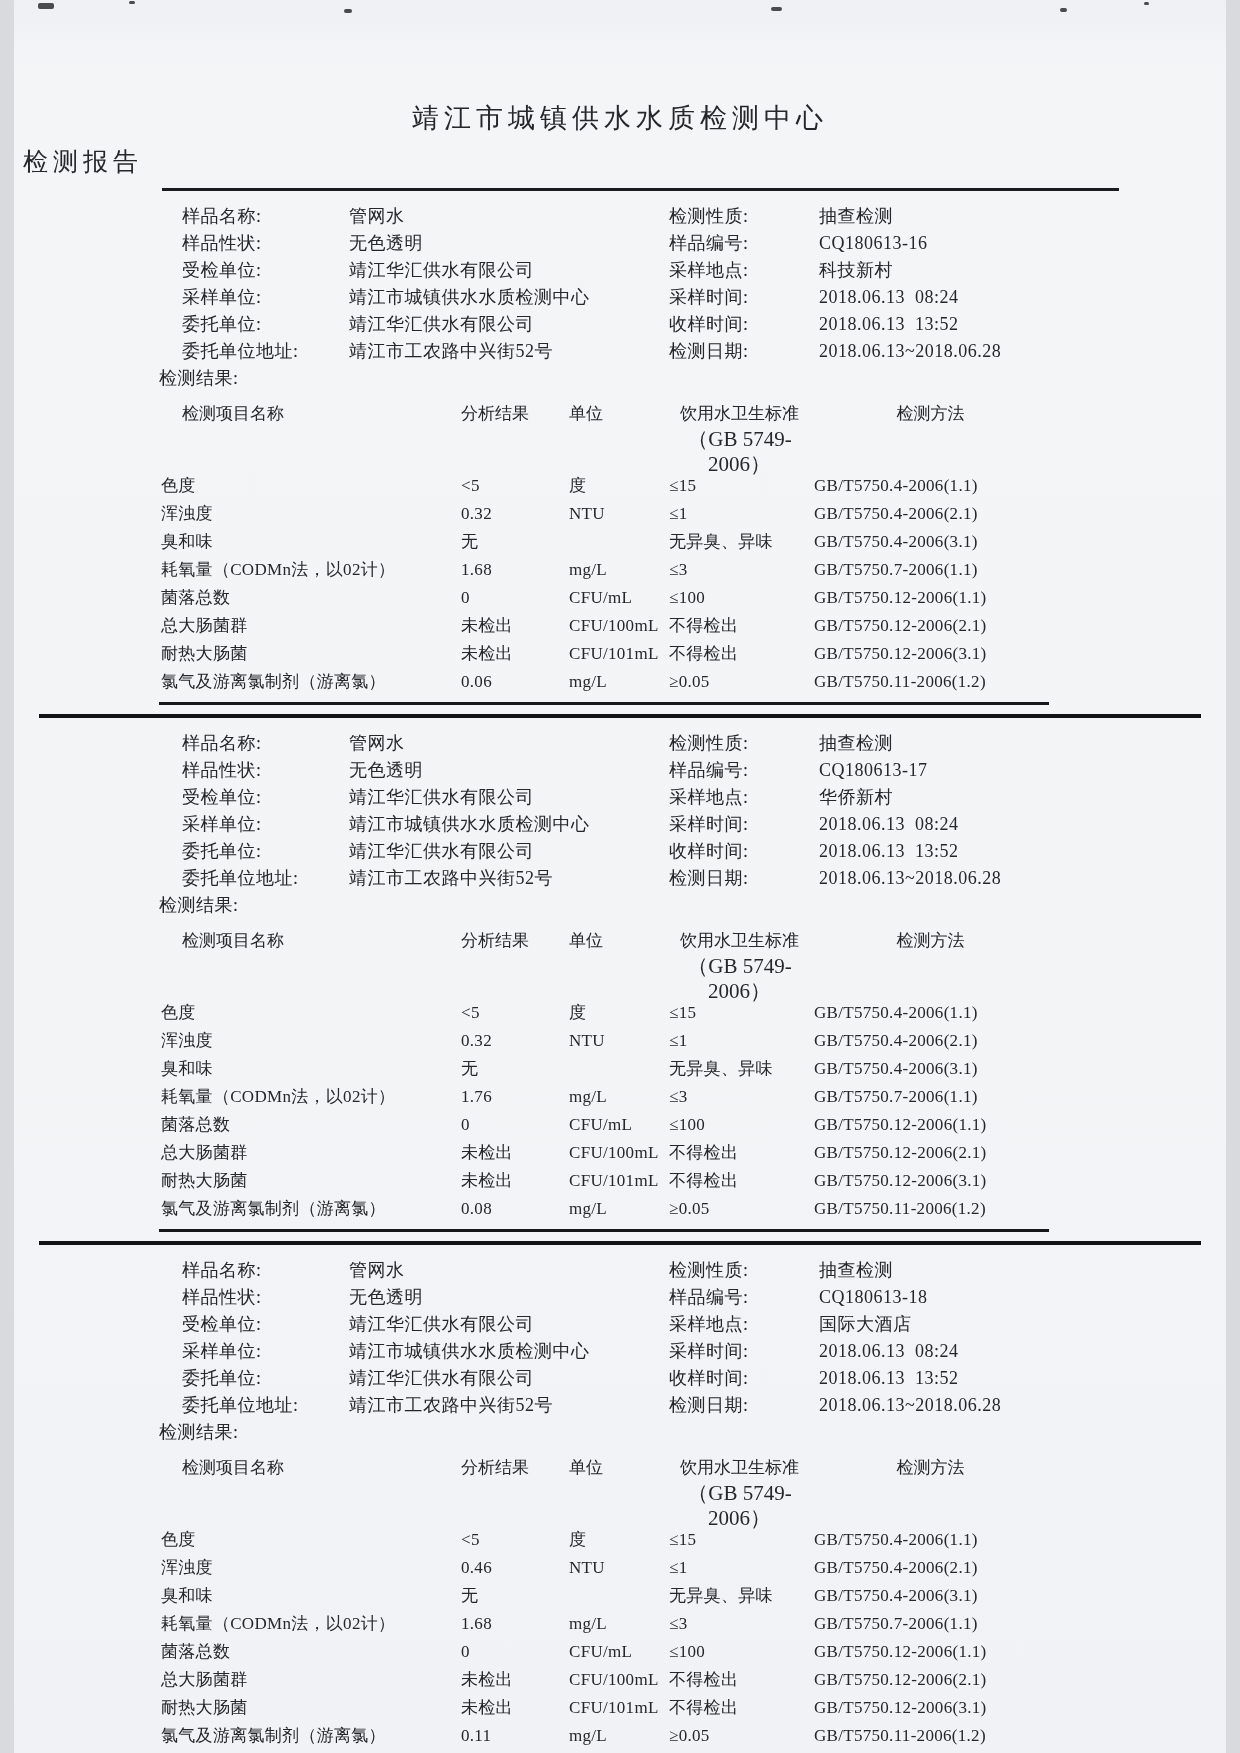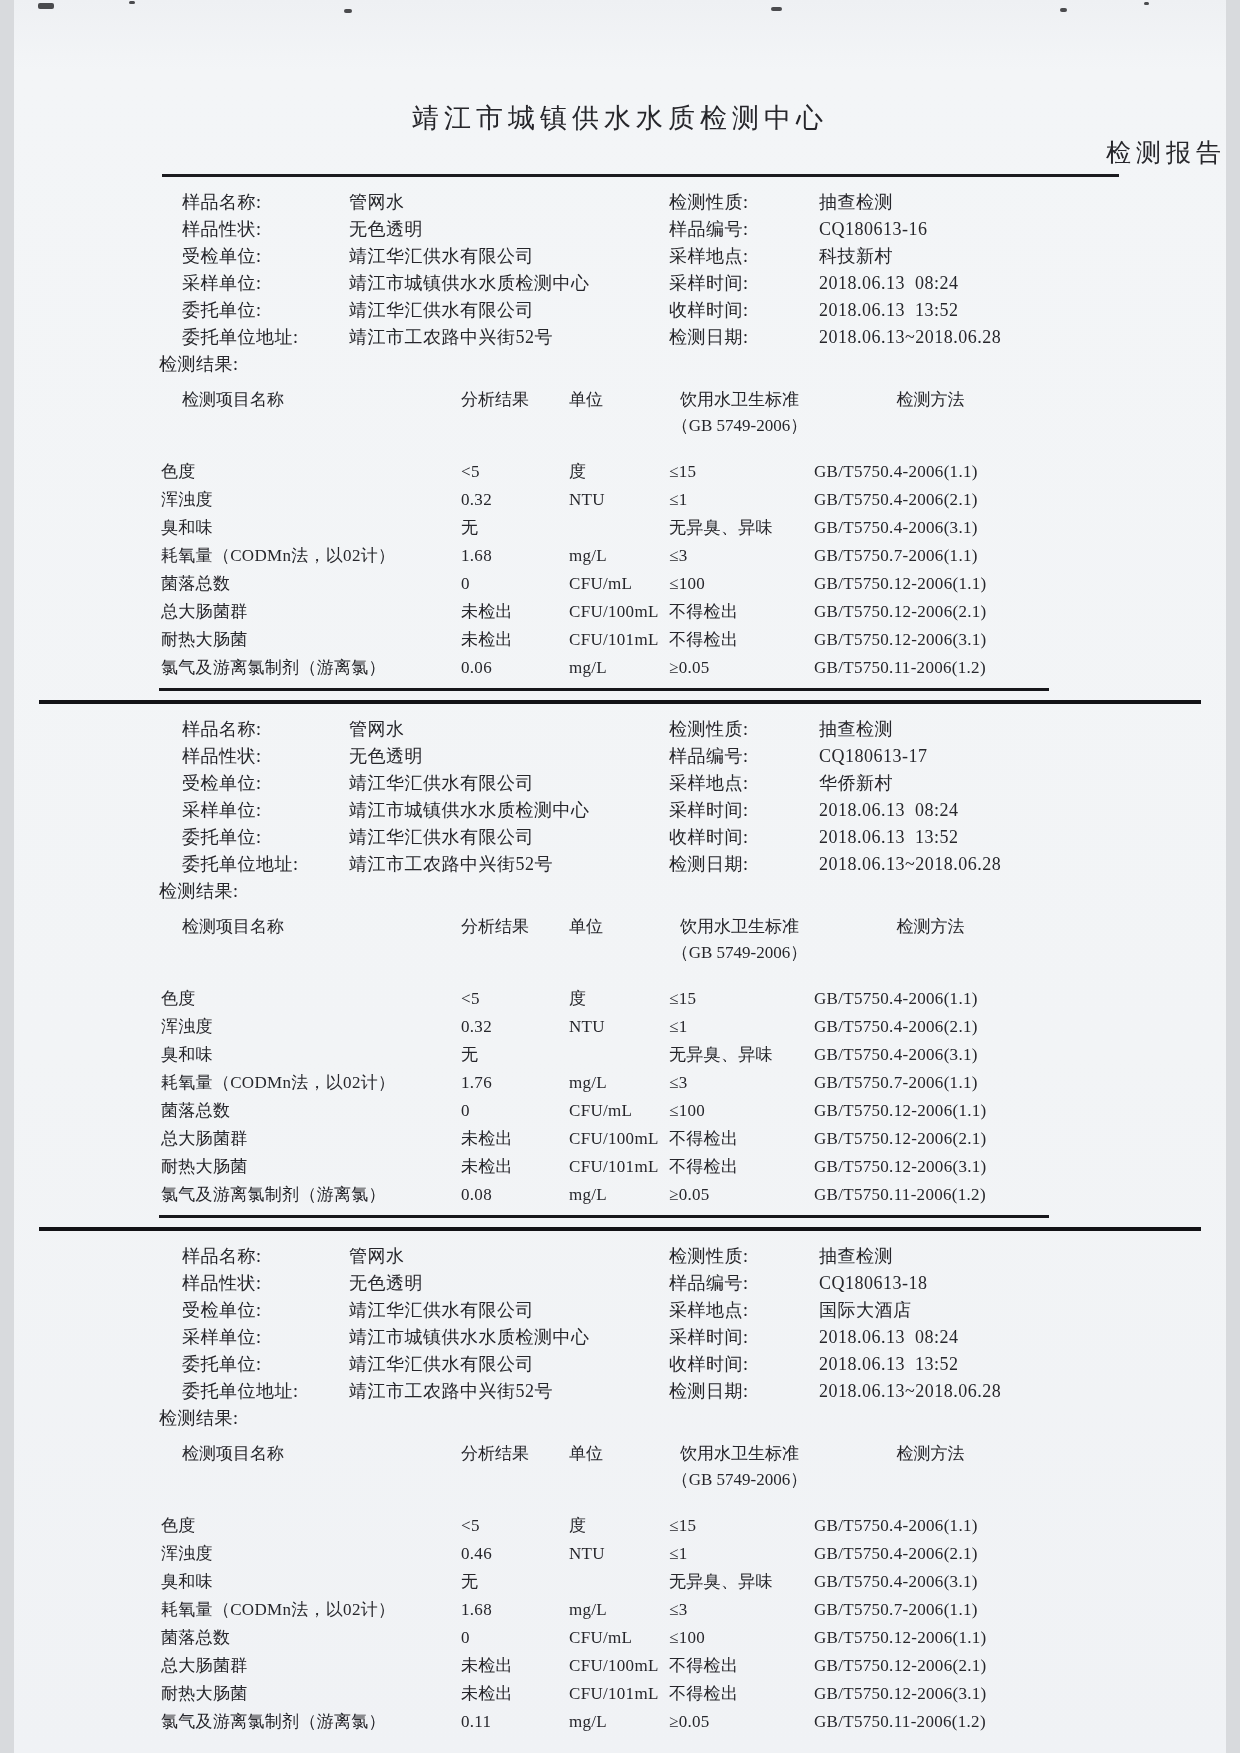--- a/index.html
+++ b/index.html
@@ -12,40 +12,40 @@
     color:#26262b;
     overflow:hidden;
   }
   .speck{position:absolute;background:#1c1c1f;opacity:.78;border-radius:2px;}
 
   h1.title{
     margin:100px 0 0 0;text-align:center;
     font-size:27px;font-weight:normal;letter-spacing:5px;line-height:36px;
   }
   h2.subtitle{
-    margin:0;text-align:right;
+    margin:9px;text-align:left;
     font-size:25px;font-weight:normal;letter-spacing:5px;line-height:34px;
   }
   .title-rule{height:3px;background:#1b1b1f;width:957px;margin:4px 0 0 148px;}
 
   .report{padding-left:145px;width:890px;margin-top:12px;}
 
   .info-row{
     display:grid;grid-template-columns:167px 320px 150px 1fr;
     height:27px;line-height:27px;align-items:center;
     font-size:18px;letter-spacing:.5px;padding-left:23px;
   }
   .info-value{white-space:pre;}
 
   .results-label{font-size:18px;height:27px;line-height:27px;letter-spacing:.5px;}
 
   .tgrid{display:grid;grid-template-columns:302px 96px 110px 145px 1fr;}
   .thead{height:27px;line-height:27px;font-size:17px;margin-top:8px;}
   .thead .c-item{padding-left:23px;}
-  .thead2{height:25px;line-height:25px;font-size:17px;}
+  .thead2{height:25px;line-height:25px;font-size:21px;}
   .c-result{}
   .c-unit{padding-left:12px;white-space:pre;}
   .hd-center{text-align:center;}
   .tbody{margin-top:20px;}
   .trow{height:28px;line-height:28px;font-size:17px;letter-spacing:.3px;}
   .trow .c-item{padding-left:2px;}
   .trow .c-std{padding-left:2px;white-space:pre;}
   .trow .c-method{padding-left:2px;white-space:pre;}
 
   .table-end-rule{height:3px;background:#17171b;width:890px;margin:6px 0 0 145px;}

